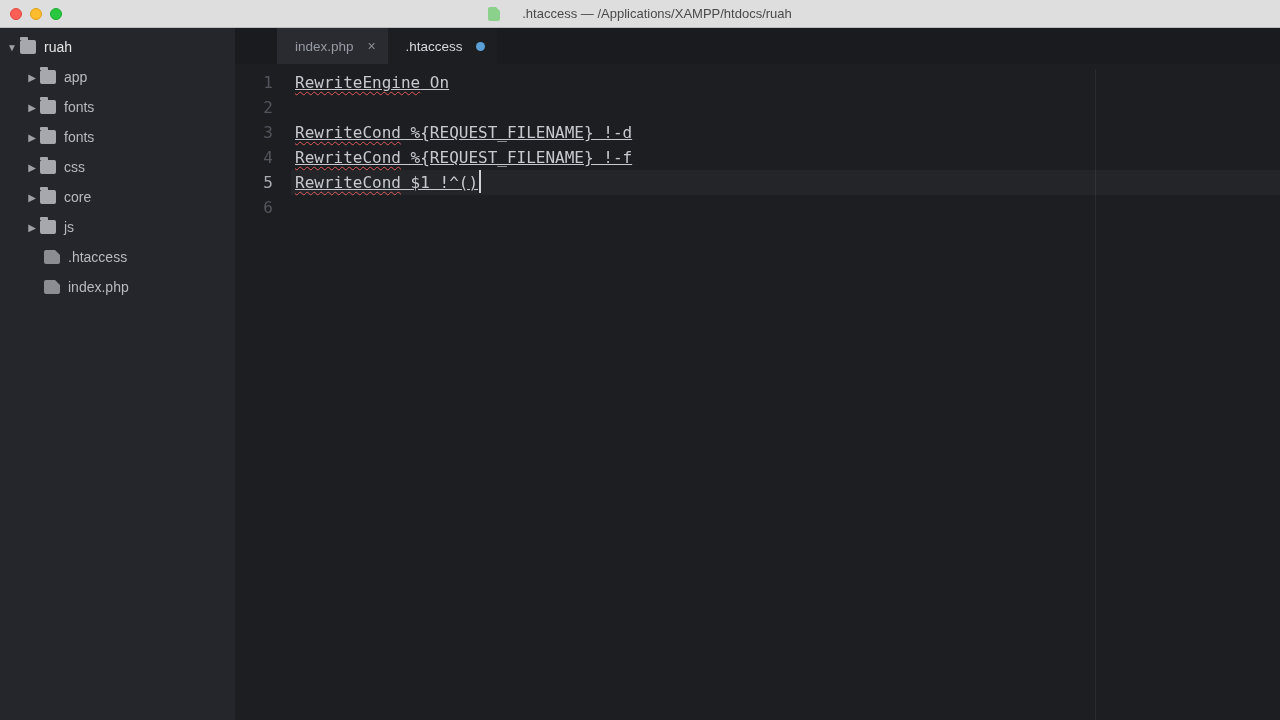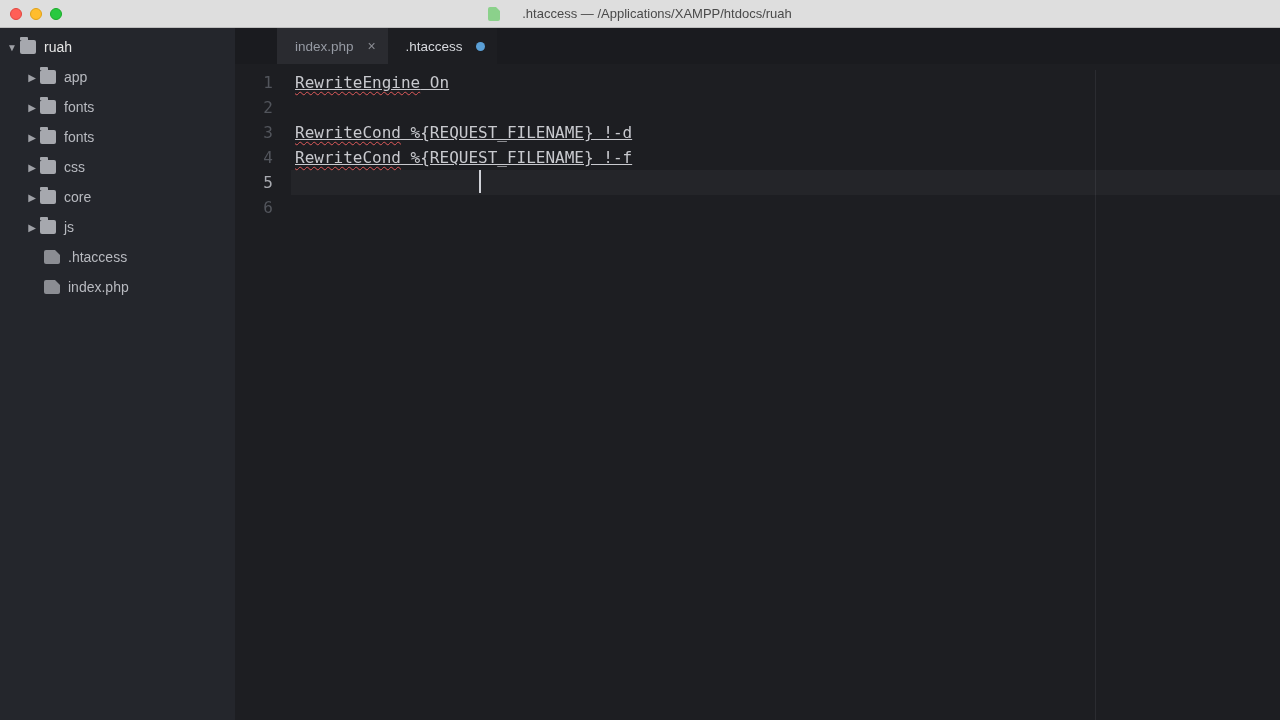--- a/index.html
+++ b/index.html
@@ -146,17 +146,18 @@
         <div class="ln">6</div>
       </div>
       <div class="code">
         <div class="right-guide"></div>
         <div class="current-bg"></div>
         <div class="cursor-bar"></div>
         <div class="codeline"><span class="squiggle">RewriteEngine</span> On</div>
         <div class="codeline"></div>
         <div class="codeline"><span class="squiggle">RewriteCond</span> %{REQUEST_FILENAME} !-d</div>
         <div class="codeline"><span class="squiggle">RewriteCond</span> %{REQUEST_FILENAME} !-f</div>
+        <div class="codeline"><span class="squiggle">RewriteCond</span> $1 !^()</div>
         <div class="codeline"></div>
       </div>
     </div>
   </div>
 </div>
 
 </body></html>

